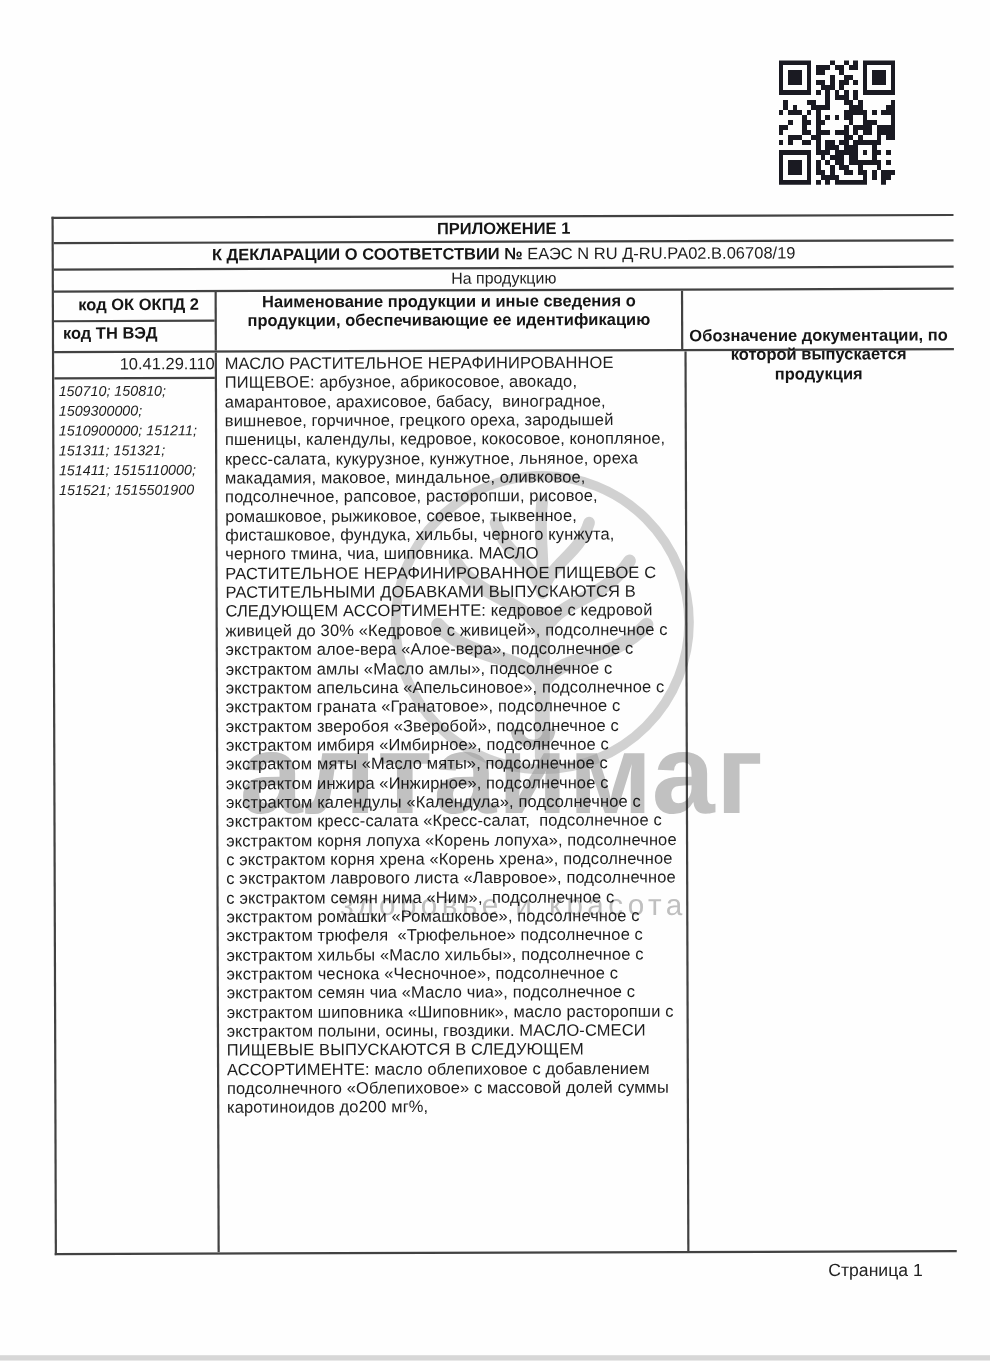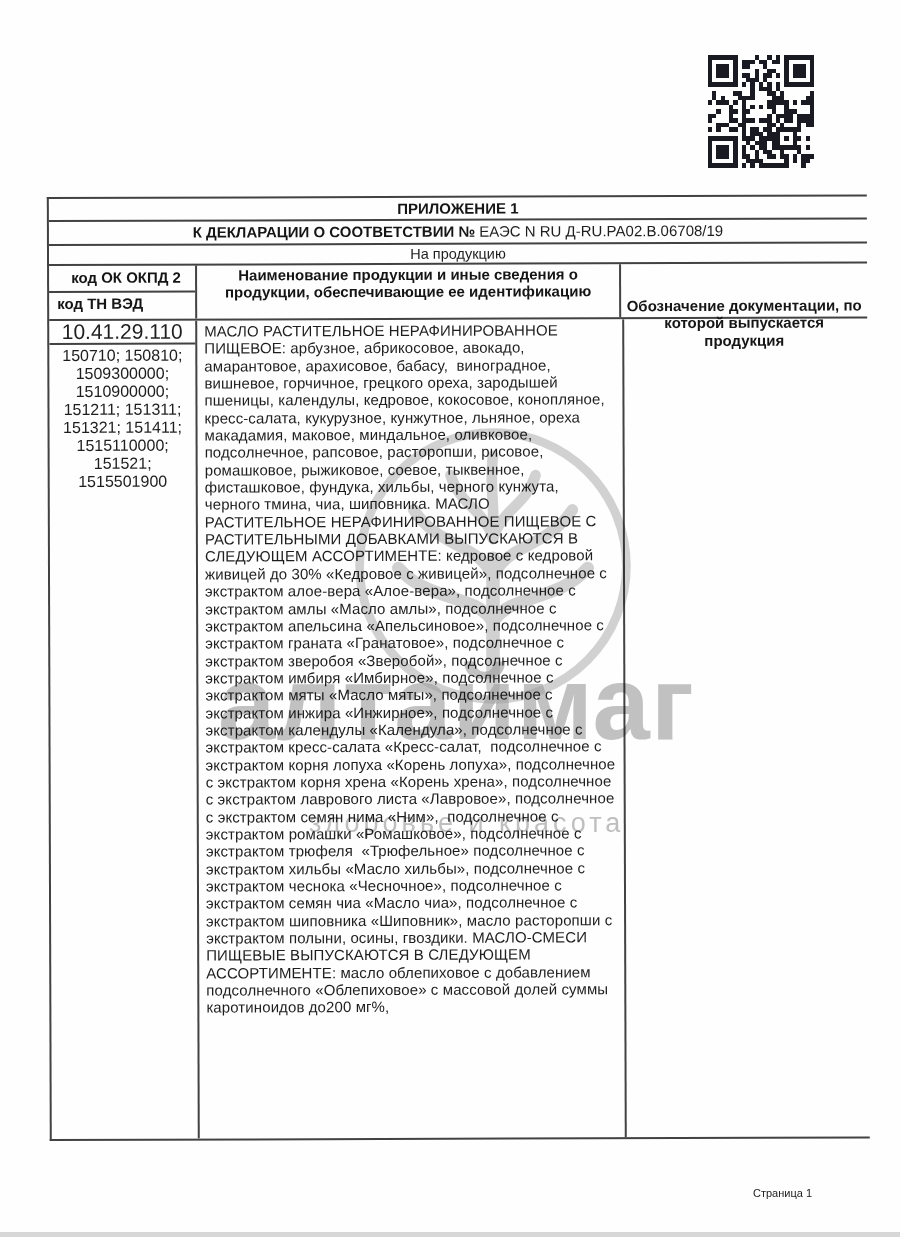--- a/index.html
+++ b/index.html
@@ -50,26 +50,27 @@
   }
   .c2h,.c3h{
     font-size:15px;line-height:17.3px;text-align:center;
     padding-top:1px;font-weight:bold;color:#151515;
   }
   .c2h{padding-left:6px;padding-right:6px;}
   .c3h{padding-left:4px;padding-right:4px;margin-top:32px;}
 
   .data-row{height:818px;display:flex;overflow:hidden;}
   .okpd{
-    height:22px;line-height:21px;text-align:center;font-size:21px;
+    height:22px;line-height:21px;text-align:right;font-size:15px;
     border-bottom:2px solid #424242;
   }
   .tnved{
-    font-size:16px;line-height:18px;text-align:center;
+    font-size:13px;line-height:18px;
     padding:2px 4px 0 4px;
+    font-style:italic;
   }
   .c2d{
     font-size:15px;line-height:17.35px;
     padding:2px 8px 0 7px;
     white-space:pre-wrap;
     overflow:hidden;
     letter-spacing:0.1px;
   }
   .c3d{
     font-size:15px;line-height:17.8px;
@@ -92,21 +93,21 @@
   }
   .wm-tagline{
     position:absolute;left:309px;top:808px;
     font-size:27px;color:#ababab;opacity:0.75;
     letter-spacing:4px;white-space:nowrap;
   }
 
   
   .footer{
     position:absolute;left:753px;top:1147px;
-    font-size:11px;color:#222;z-index:2;margin-top:40px;
+    font-size:16px;color:#222;z-index:2;
   }
   .scan-edge{
     position:absolute;left:0;right:0;bottom:0;height:5px;
     background:#c9c9c9;opacity:0.75;z-index:6;
   }
 </style>
 </head>
 <body>
 
 <div class="page">

